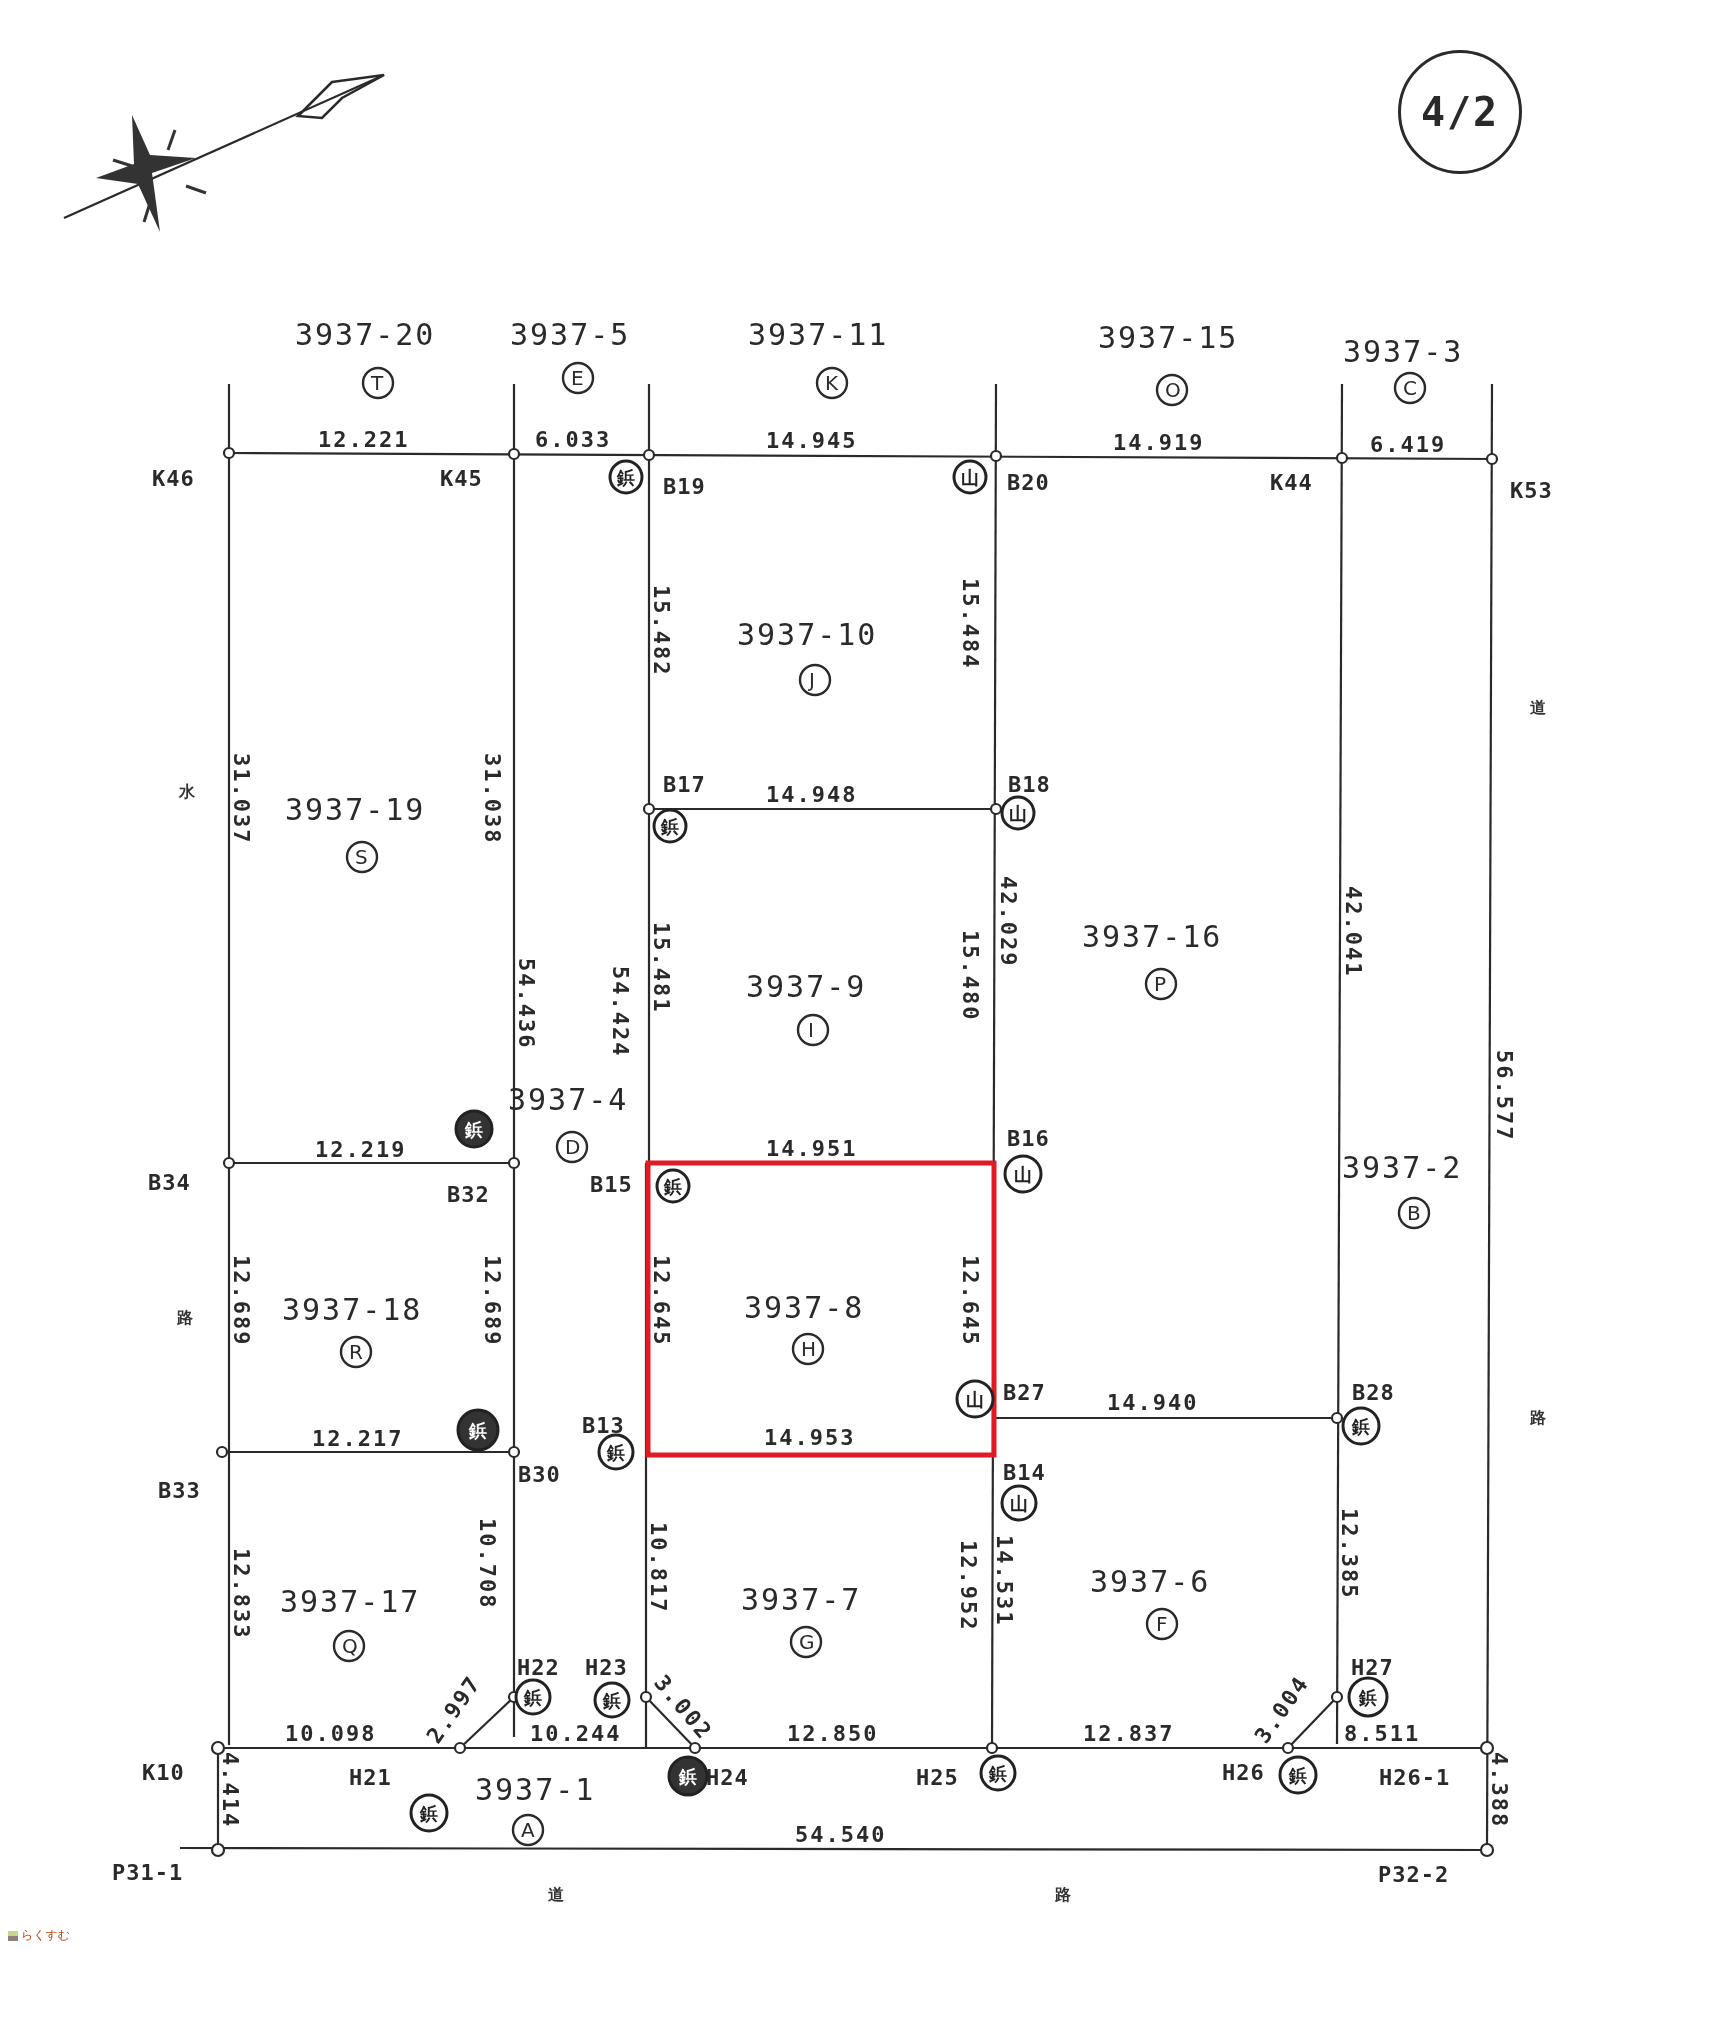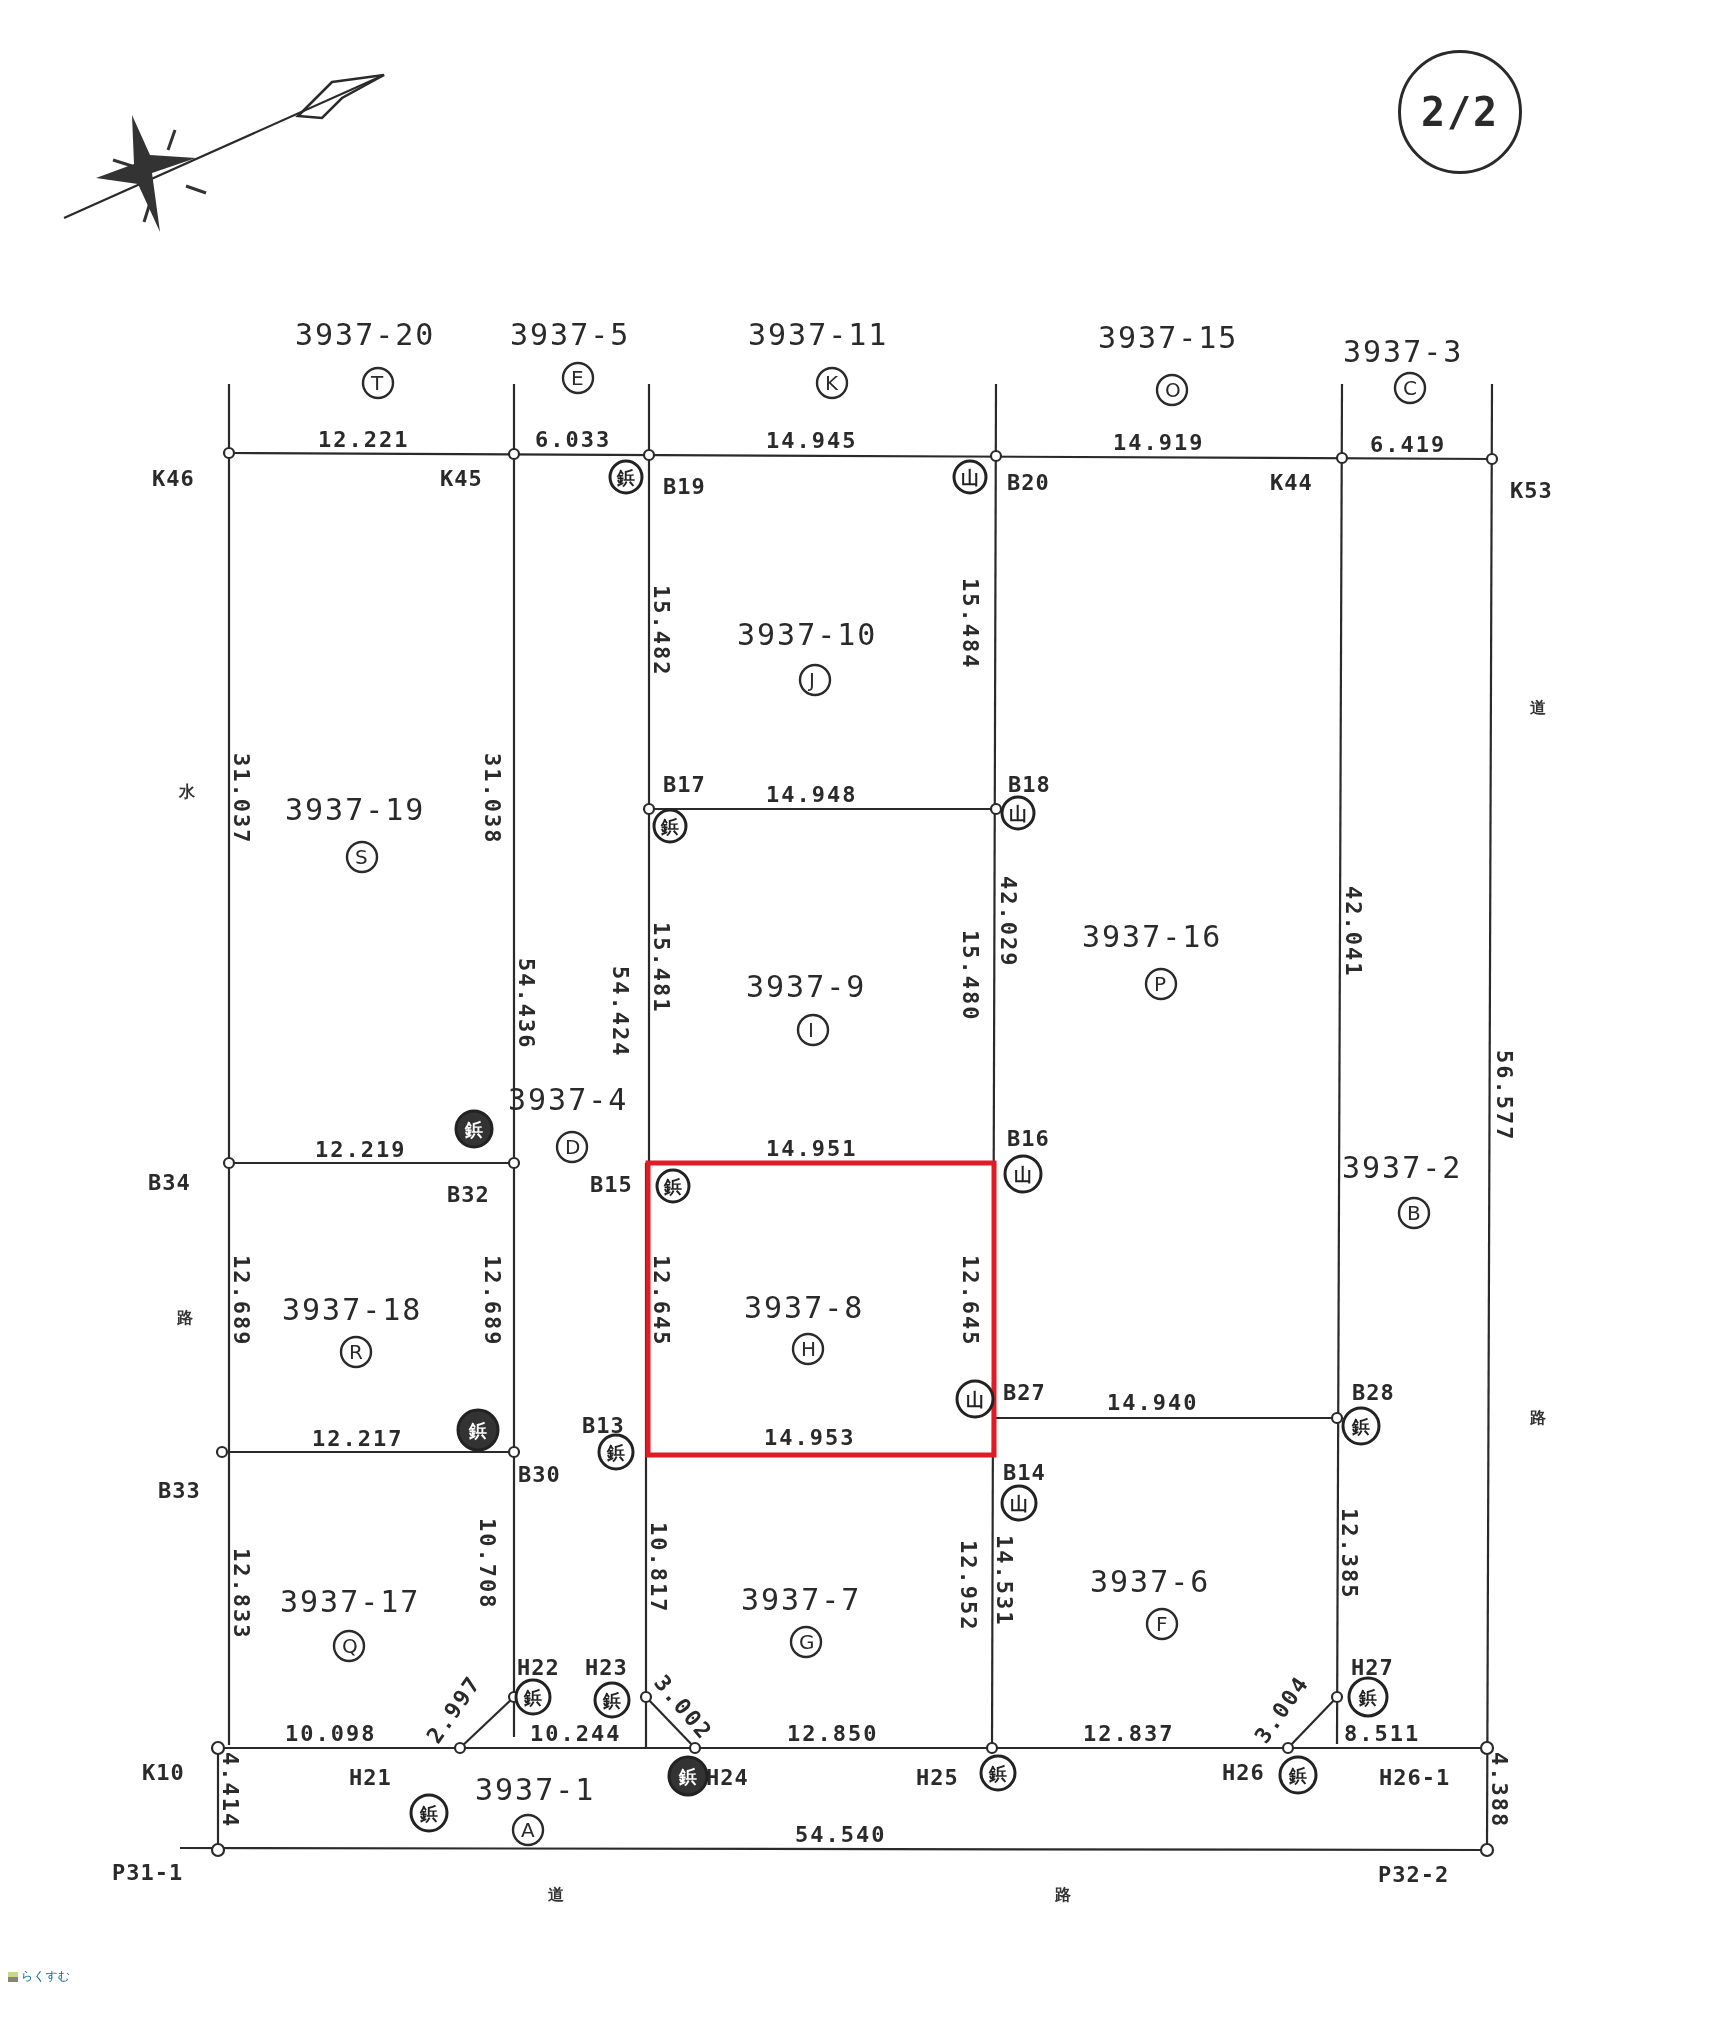--- a/index.html
+++ b/index.html
@@ -16,22 +16,22 @@
   .mk { fill: #fff; stroke: #222; stroke-width: 3; }
   .mk-dark { fill: #333; stroke: #222; stroke-width: 3; }
   .mk-text { font-family: "DejaVu Sans", sans-serif; font-size: 18px; fill: #222; font-weight: bold; }
   .mk-text-light { font-family: "DejaVu Sans", sans-serif; font-size: 18px; fill: #fff; font-weight: bold; }
   .side { font-family: "DejaVu Sans", sans-serif; font-size: 16px; fill: #333; font-weight: bold; }
   .hl { stroke: #e01b24; stroke-width: 5; fill: none; }
   #page-badge { position: absolute; left: 1398px; top: 50px; width: 118px; height: 118px;
                 border: 3px solid #2a2a2a; border-radius: 50%; display: flex; align-items: center;
                 justify-content: center; font-family: "DejaVu Sans Mono", monospace; font-size: 40px;
                 font-weight: bold; color: #2a2a2a; letter-spacing: 2px; }
-  #watermark { position: absolute; left: 8px; top: 1968px; font-family: "DejaVu Sans", sans-serif;
-               font-size: 12px; color: #0369a1; display: flex; align-items: center; gap: 3px; }
+  #watermark { position: absolute; left: 8px; top: 1927px; font-family: "DejaVu Sans", sans-serif;
+               font-size: 12px; color: #c2410c; display: flex; align-items: center; gap: 3px; }
   #watermark .house { width: 10px; height: 10px; background: linear-gradient(#c8d88a 50%, #8a8277 50%); }
 </style>
 </head>
 <body>
 
 <svg id="map" width="1720" height="2037" viewBox="0 0 1720 2037">
 
   <g>
     <line x1="64" y1="218" x2="384" y2="75" class="ln" stroke-width="3"></line>
     <polygon points="332,82 384,75 342,98 322,118 298,116" fill="none" stroke="#2a2a2a" stroke-width="2.5"></polygon>
@@ -345,18 +345,18 @@
   <g>
     <text class="side" x="179" y="797">水</text>
     <text class="side" x="177" y="1323">路</text>
     <text class="side" x="1530" y="713">道</text>
     <text class="side" x="1530" y="1423">路</text>
     <text class="side" x="548" y="1900">道</text>
     <text class="side" x="1055" y="1900">路</text>
   </g>
 </svg>
 
-<div id="page-badge">2/2</div>
+<div id="page-badge">4/2</div>
 
 <div id="watermark">
   <span class="house"></span>
   <span>らくすむ</span>
 </div>
 
 </body></html>

